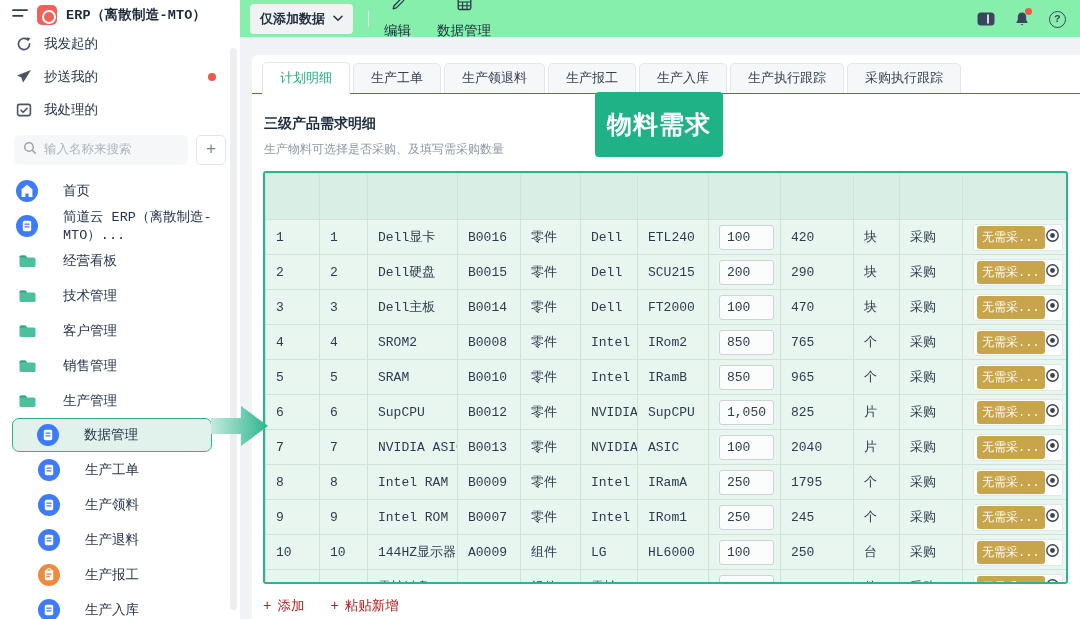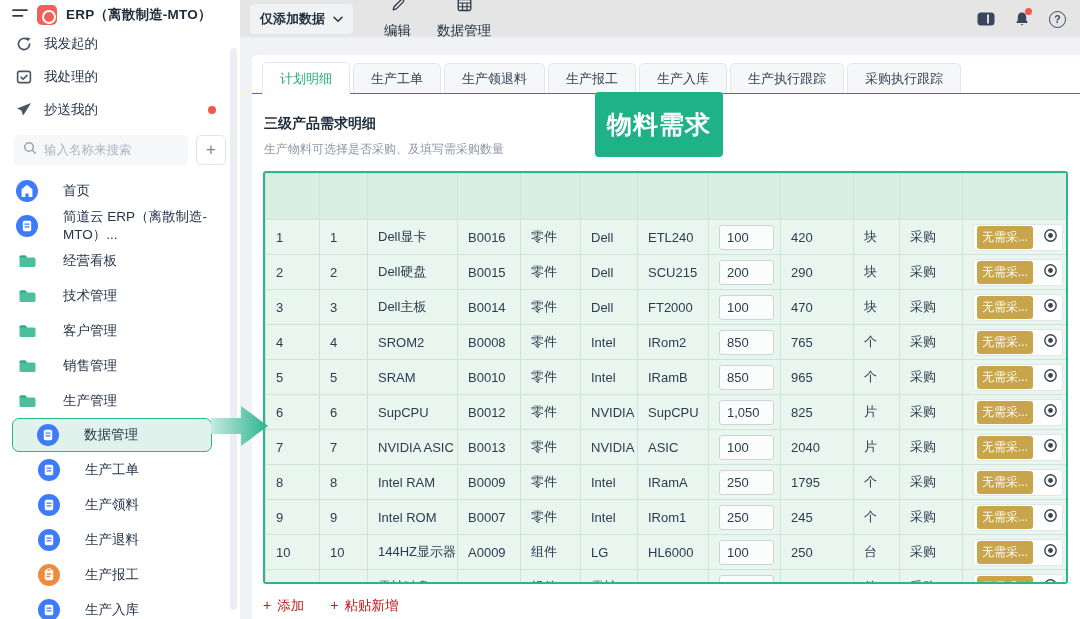--- a/index.html
+++ b/index.html
@@ -1,18 +1,18 @@
 <!DOCTYPE html>
 <html><head>
 <meta charset="utf-8">
 <style>
   * { margin:0; padding:0; box-sizing:border-box; }
   html,body { width:1080px; height:619px; overflow:hidden; background:#fff;
     font-family:"Liberation Sans","DejaVu Sans",sans-serif; color:#222f3f; }
-  .page { position:relative; width:1080px; height:548px; }
+  .page { position:relative; width:1080px; height:548px;font-family:Liberation Mono, monospace; }
 
   
   .sidebar { position:absolute; left:0; top:0; width:240px; height:619px; background:#fff; overflow:hidden; }
   .sb-header { position:relative; z-index:3; background:#fff; height:30px; display:flex; align-items:center; gap:9px; padding-left:12px; }
   .logo-sq { width:20px; height:20px; background:#f2605a; border-radius:5px; position:relative; flex:0 0 auto; }
   .logo-sq::after { content:""; position:absolute; left:5px; top:5px; width:10px; height:10px; border:2.4px solid #fff; border-radius:50%; }
   .sb-title { font-size:13.5px; font-weight:bold; color:#1c2a3a; letter-spacing:.2px; }
   .top-items { margin-top:-3px; }
   .sb-item { height:33px; display:flex; align-items:center; gap:12px; padding-left:15px; font-size:13.5px; color:#26334a; position:relative; cursor:pointer; }
   .sb-item .ic { width:17px; height:17px; display:flex; align-items:center; justify-content:center; flex:0 0 auto; }
@@ -24,21 +24,21 @@
   .search-box input::placeholder { color:#aeb5bf; }
   .add-sq { width:30px; height:30px; border:1px solid #e1e4e9; border-radius:5px; background:#fff; color:#7a828e; display:flex; align-items:center; justify-content:center; cursor:pointer; }
   .add-sq::before { content:"+"; font-size:17px; line-height:1; margin-top:-2px; }
   .nav-item { height:35px; display:flex; align-items:center; gap:24px; padding-left:15px; font-size:13.5px; color:#26334a; cursor:pointer; }
   .nav-item .ic { width:24px; height:24px; display:flex; align-items:center; justify-content:center; flex:0 0 auto; }
   .nav-item.indent { padding-left:37px; }
   .nav-item.selected { background:#e1f2ec; border:1.6px solid #2bb58e; border-radius:7px; margin:0 28px 0 12px; padding-left:23px; height:34px; }
   .sb-scrollbar { position:absolute; right:3px; top:48px; width:7px; height:562px; background:#eceef1; border-radius:4px; }
 
   
-  .topbar { position:absolute; left:240px; top:0; width:840px; height:38px; background:#e5e5e5; border-bottom:1px solid #eceef0; display:flex; align-items:center; padding-left:10px; }
+  .topbar { position:absolute; left:240px; top:0; width:840px; height:38px; background:#86efac; border-bottom:1px solid #eceef0; display:flex; align-items:center; padding-left:10px; }
   .btn-adddata { display:flex; align-items:center; gap:8px; background:#f1f2f4; border-radius:4px; padding:6px 10px; font-size:13px; font-weight:bold; color:#222f3f; cursor:pointer; }
   .vdiv { width:1px; height:16px; background:#e2e4e8; margin:0 15px; }
   .tool-btn { display:flex; align-items:center; gap:7px; font-size:13.5px; color:#222f3f; margin-right:26px; cursor:pointer;flex-direction:column; }
   .top-icons { position:absolute; right:14px; top:0; height:38px; display:flex; align-items:center; gap:19px; }
   .ticon { position:relative; display:flex; align-items:center; justify-content:center; cursor:pointer; }
   .bell-dot { position:absolute; right:-2px; top:-3px; width:7px; height:7px; border-radius:50%; background:#f2574a; }
   .help-c { width:17px; height:17px; border:1.6px solid #39465e; border-radius:50%; font-size:10.5px; font-weight:bold; color:#39465e; display:flex; align-items:center; justify-content:center; }
 
   
   .main { position:absolute; left:240px; top:38px; width:840px; height:581px; background:#f0f2f5; }
@@ -87,38 +87,38 @@
         <div class="sb-item">
     <span class="ic">
             <svg width="16" height="16" viewBox="0 0 16 16">
               <path d="M13.6 8a5.6 5.6 0 1 1-2.1-4.4" fill="none" stroke="#4a5564" stroke-width="1.7" stroke-linecap="round"></path>
               <polygon points="10.6,1.2 14.4,2.2 12,5.2" fill="#4a5564"></polygon>
             </svg>
           </span>
     <span>我发起的</span>
 
   </div>
+        <div class="sb-item has-dot">
+    <span class="ic">
+            <svg width="16" height="16" viewBox="0 0 16 16">
+              <path d="M15 1L1 6.6l4.4 1.9L7 13.4l2.3-3.2L15 1z" fill="#4a5564"></path>
+            </svg>
+          </span>
+    <span>抄送我的</span>
+    <span class="dot"></span>
+  </div>
         <div class="sb-item">
     <span class="ic">
             <svg width="16" height="16" viewBox="0 0 16 16">
               <rect x="1.6" y="2.4" width="12.8" height="11.2" rx="2" fill="none" stroke="#4a5564" stroke-width="1.6"></rect>
               <path d="M5 8.2l2.1 2.1L11 6.4" fill="none" stroke="#4a5564" stroke-width="1.6" stroke-linecap="round" stroke-linejoin="round"></path>
             </svg>
           </span>
     <span>我处理的</span>
 
-  </div>
-        <div class="sb-item has-dot">
-    <span class="ic">
-            <svg width="16" height="16" viewBox="0 0 16 16">
-              <path d="M15 1L1 6.6l4.4 1.9L7 13.4l2.3-3.2L15 1z" fill="#4a5564"></path>
-            </svg>
-          </span>
-    <span>抄送我的</span>
-    <span class="dot"></span>
   </div>
       </div>
 
     <div class="search-row">
       <div class="search-box">
         <span class="ic">
           <svg width="14" height="14" viewBox="0 0 14 14">
               <circle cx="6" cy="6" r="4.3" fill="none" stroke="#9aa2ad" stroke-width="1.5"></circle>
               <path d="M9.3 9.3l3 3" stroke="#9aa2ad" stroke-width="1.5" stroke-linecap="round"></path>
             </svg>

